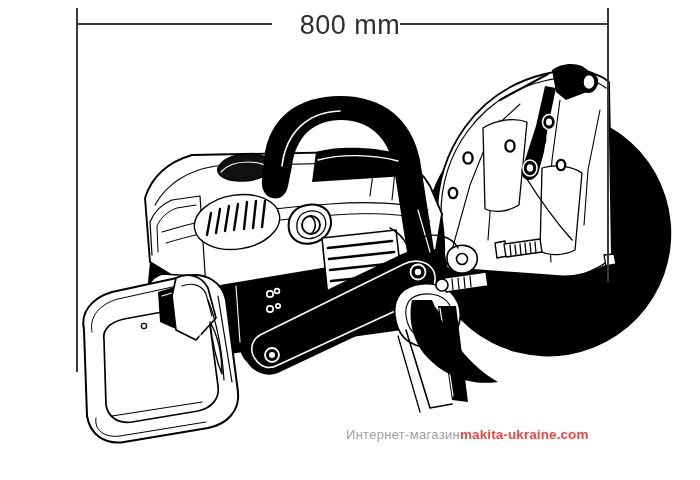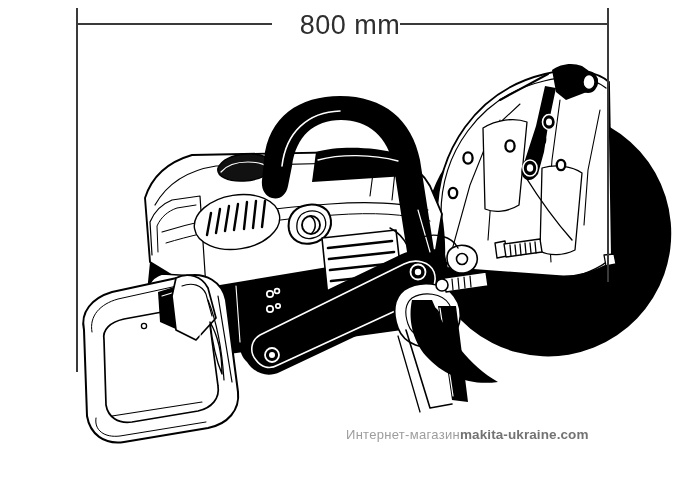--- a/index.html
+++ b/index.html
@@ -23,21 +23,21 @@
     pointer-events:none;
   }
   
   #watermark{
     position:absolute;
     left:346px;top:427px;
     display:flex;align-items:baseline;
     white-space:nowrap;
   }
   #wm-shop{font-size:13px;color:#9d9d9d;letter-spacing:0.3px;}
-  #wm-domain{font-size:13.5px;color:#737373;font-weight:bold;letter-spacing:0.1px;}
+  #wm-domain{font-size:13.5px;color:#ef4444;font-weight:bold;letter-spacing:0.1px;}
 </style>
 </head>
 <body>
 
 <div id="stage">
 
   <svg class="layer" viewBox="0 0 700 480" width="700" height="480" xmlns="http://www.w3.org/2000/svg">
 
     <defs>
       <clipPath id="guardClip">

